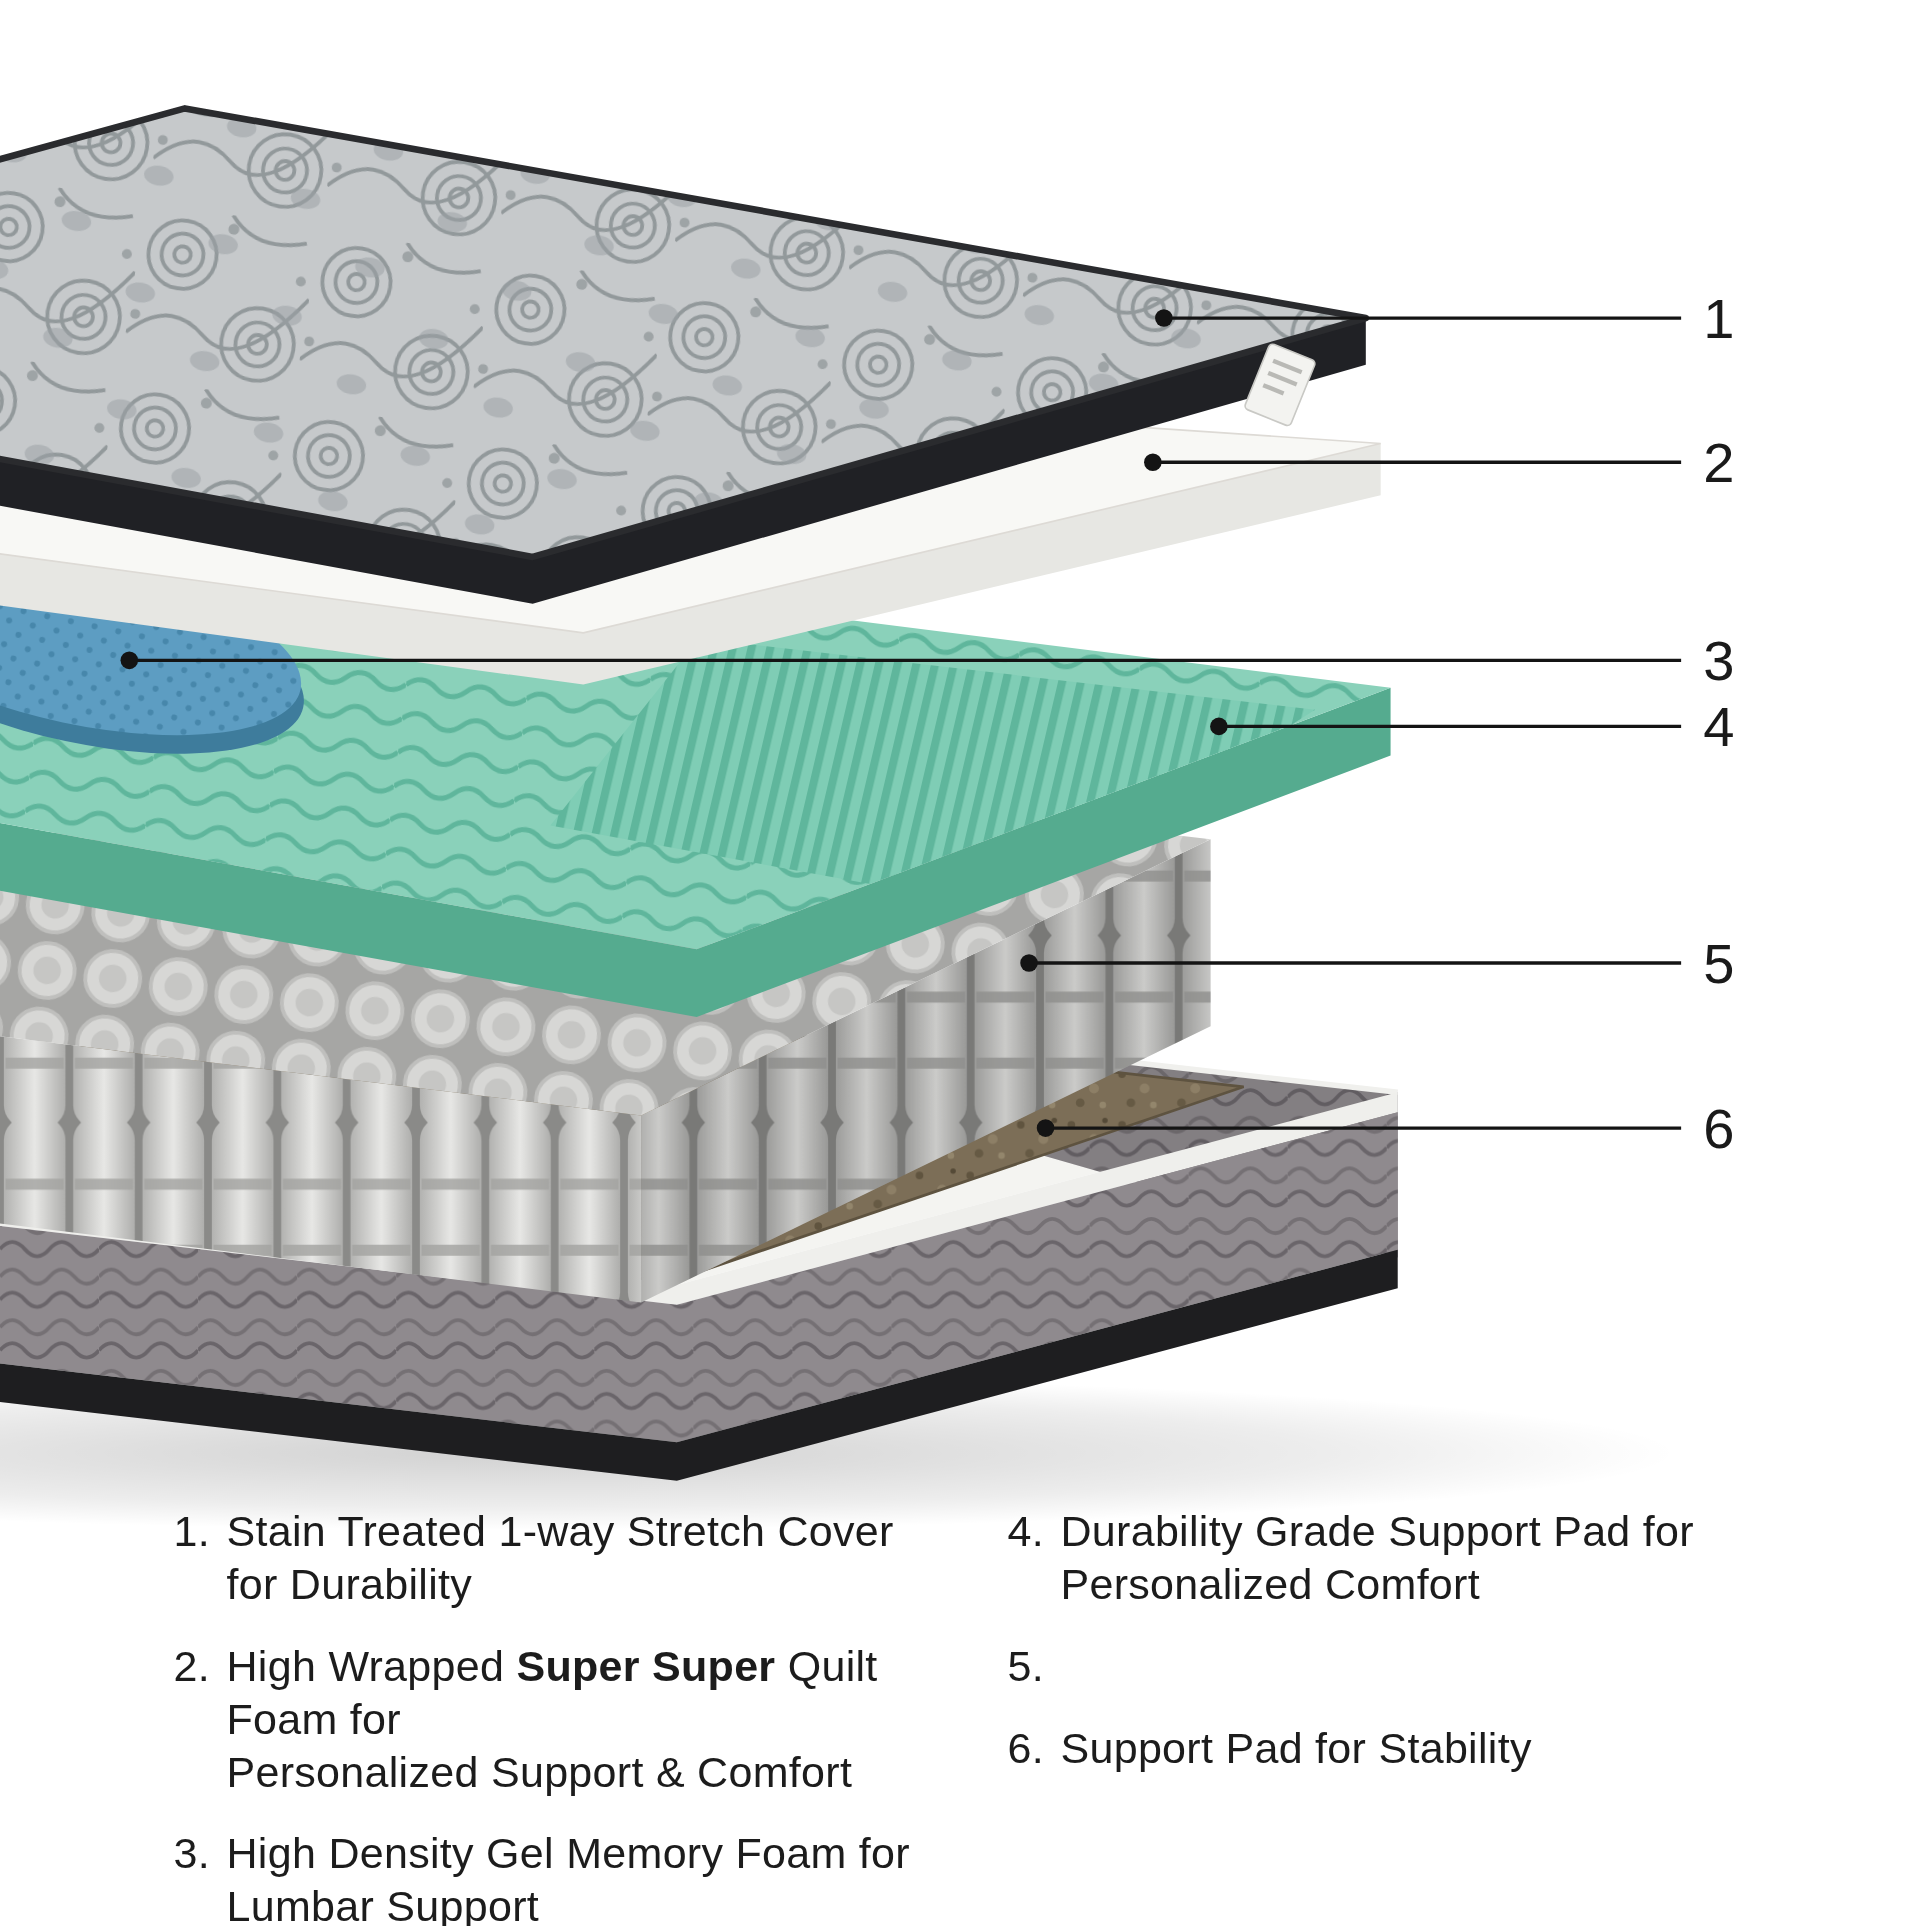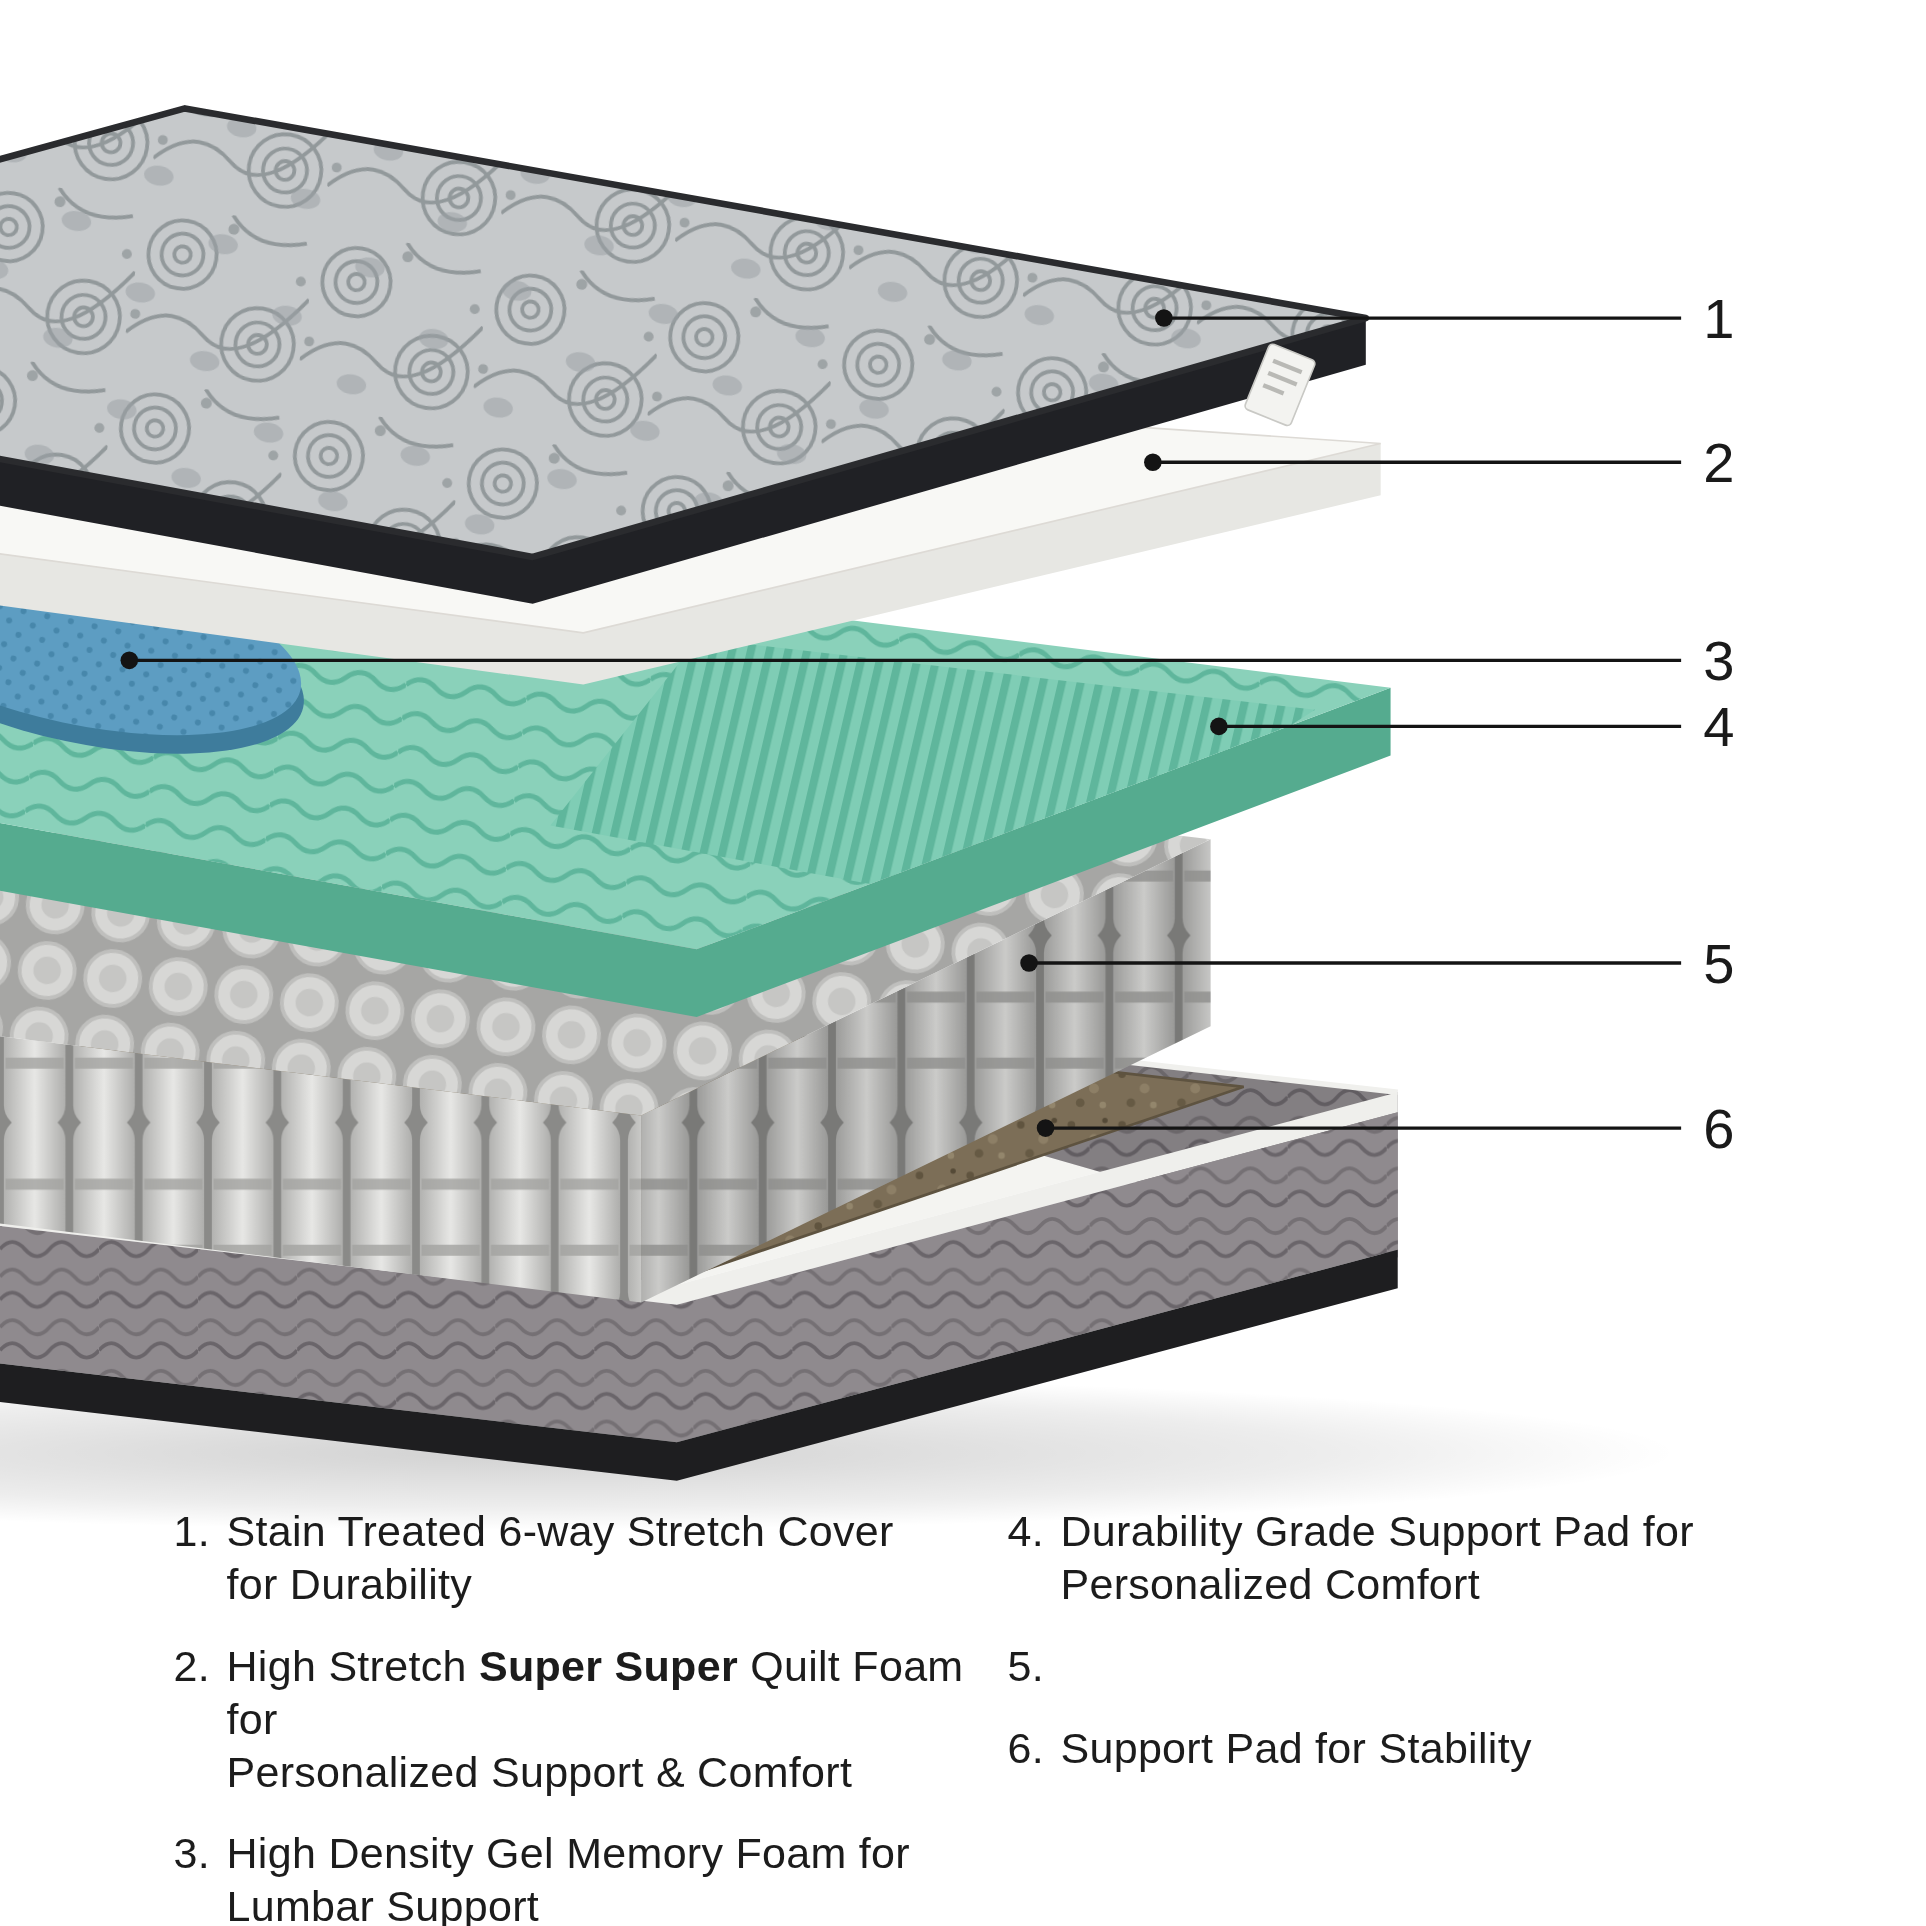--- a/index.html
+++ b/index.html
@@ -224,26 +224,26 @@
         <circle class="callout-dot" cx="1900" cy="2050" r="16"></circle>
         <text class="callout-num" x="3095" y="2086">6</text>
       </g>
     </g>
   </svg>
 
   <div class="legend">
     <div class="legend-col legend-col-left">
       <div class="legend-item">
         <span class="legend-num">1.</span>
-        <span class="legend-text"><span>Stain Treated 6-way Stretch Cover
+        <span class="legend-text"><span>Stain Treated 1-way Stretch Cover
 for Durability</span></span>
       </div>
       <div class="legend-item">
         <span class="legend-num">2.</span>
-        <span class="legend-text"><span>High Stretch </span><strong>Super Super</strong><span> Quilt Foam for
+        <span class="legend-text"><span>High Wrapped </span><strong>Super Super</strong><span> Quilt Foam for
 Personalized Support &amp; Comfort</span></span>
       </div>
       <div class="legend-item">
         <span class="legend-num">3.</span>
         <span class="legend-text"><span>High Density Gel Memory Foam for
 Lumbar Support</span></span>
       </div>
     </div>
     <div class="legend-col legend-col-right">
       <div class="legend-item">

